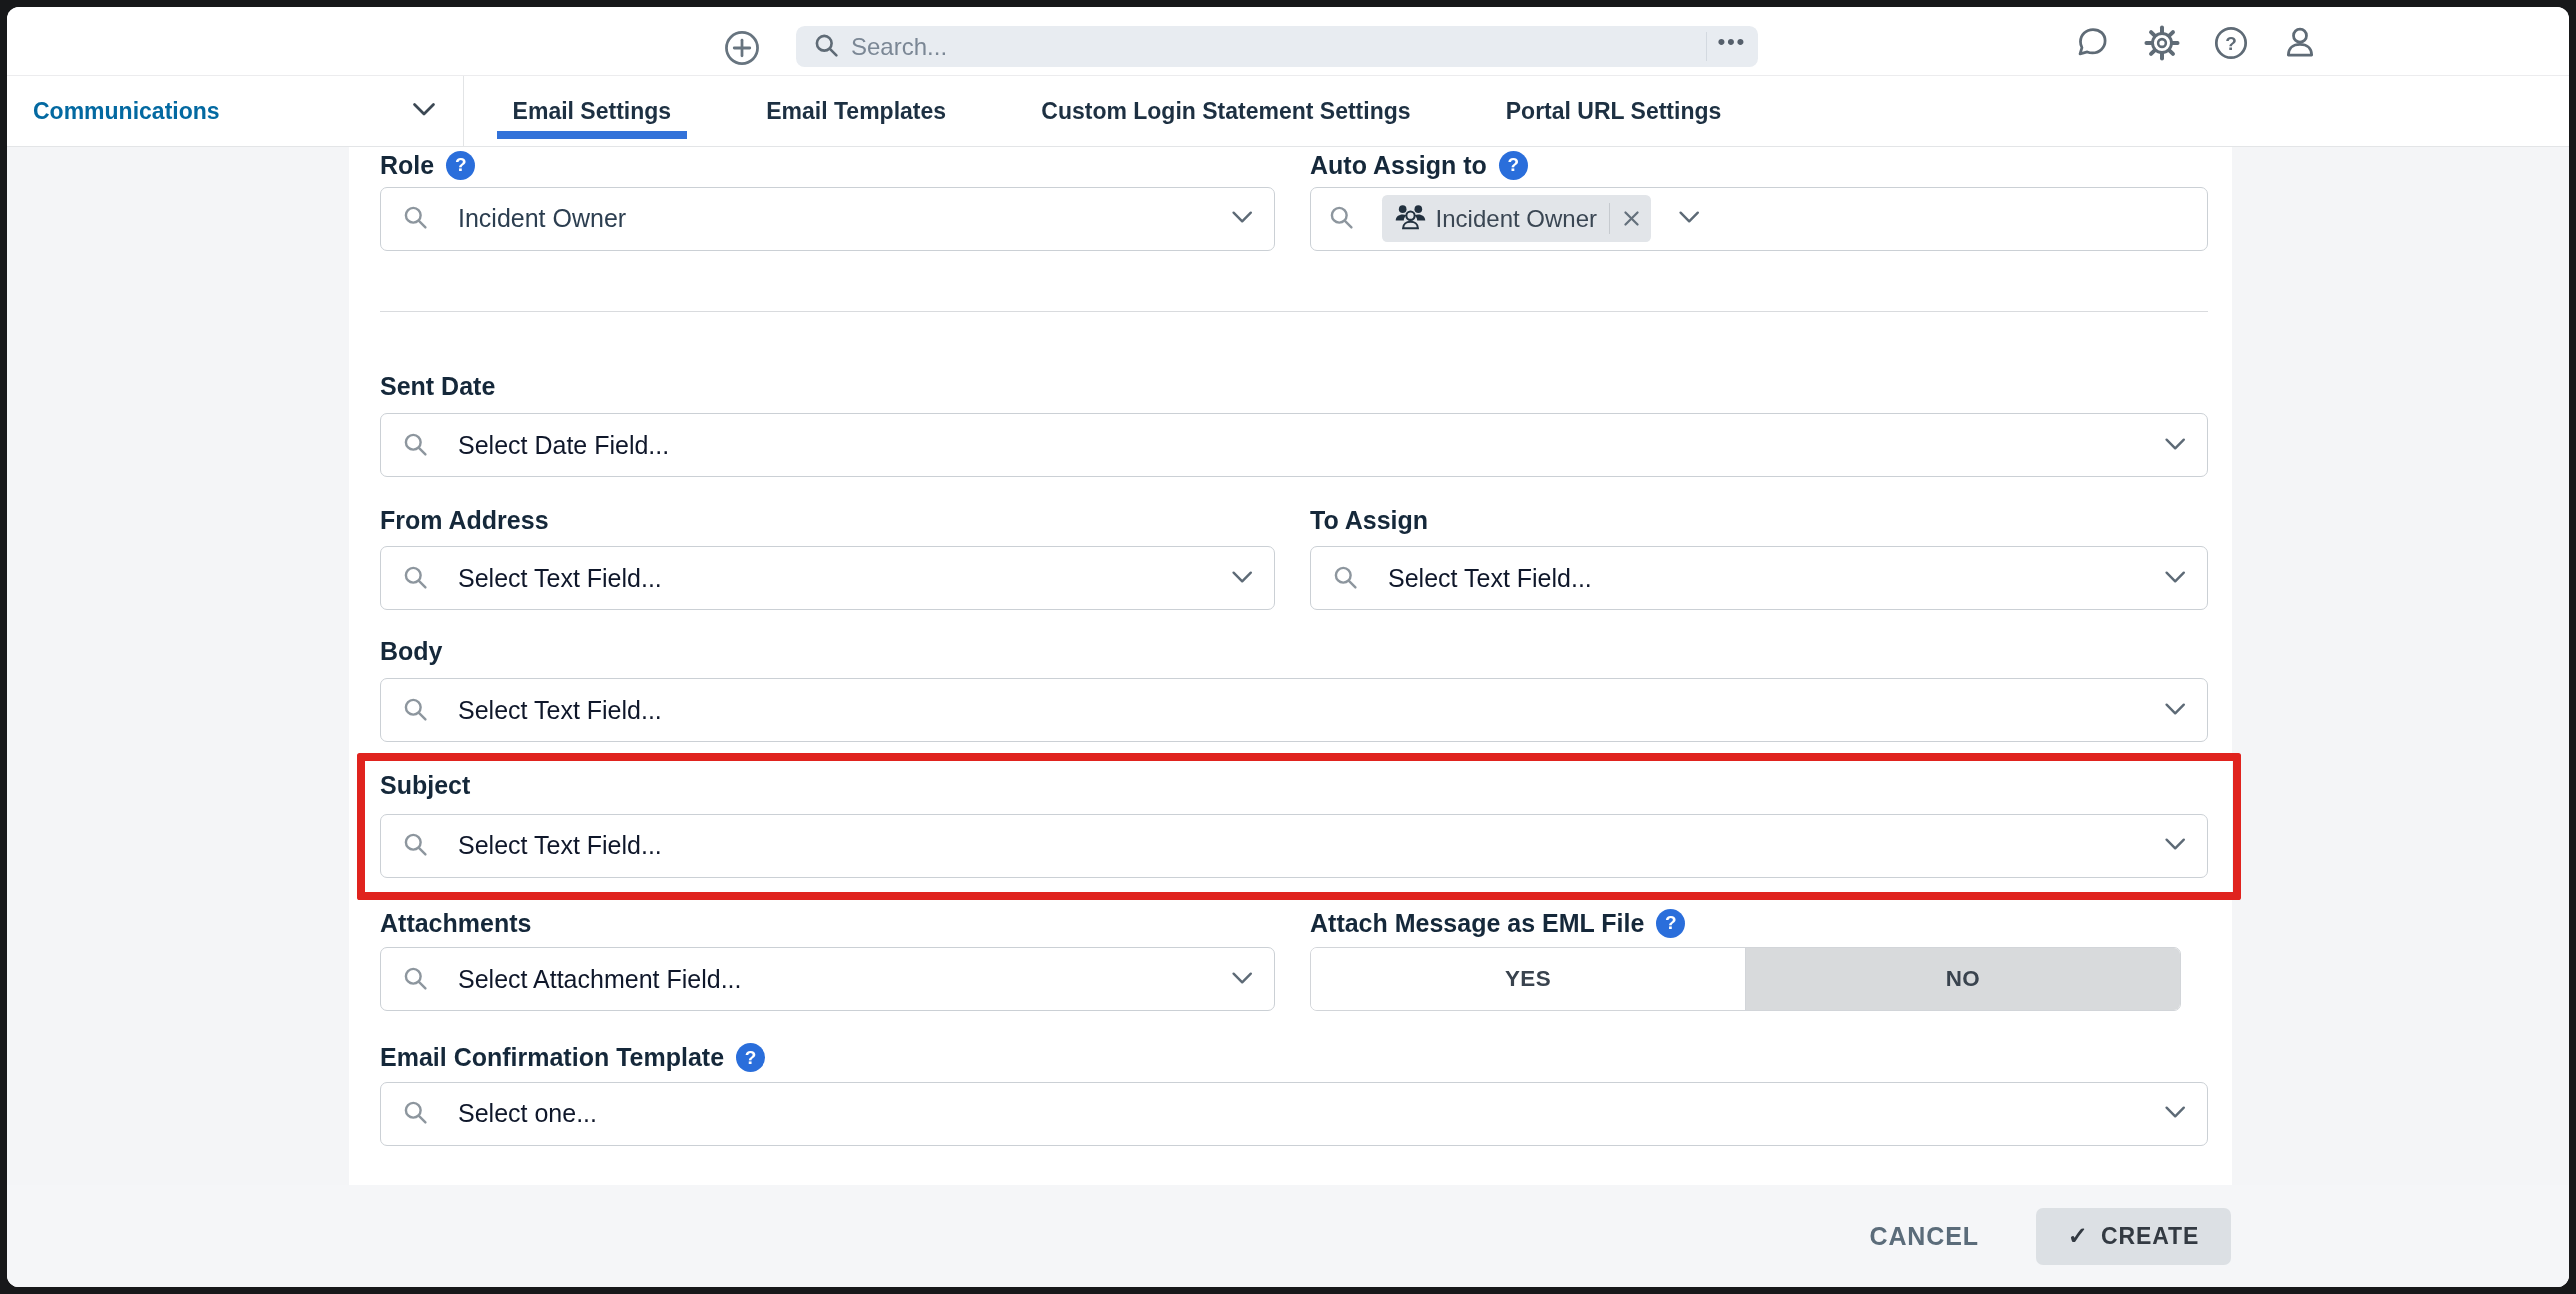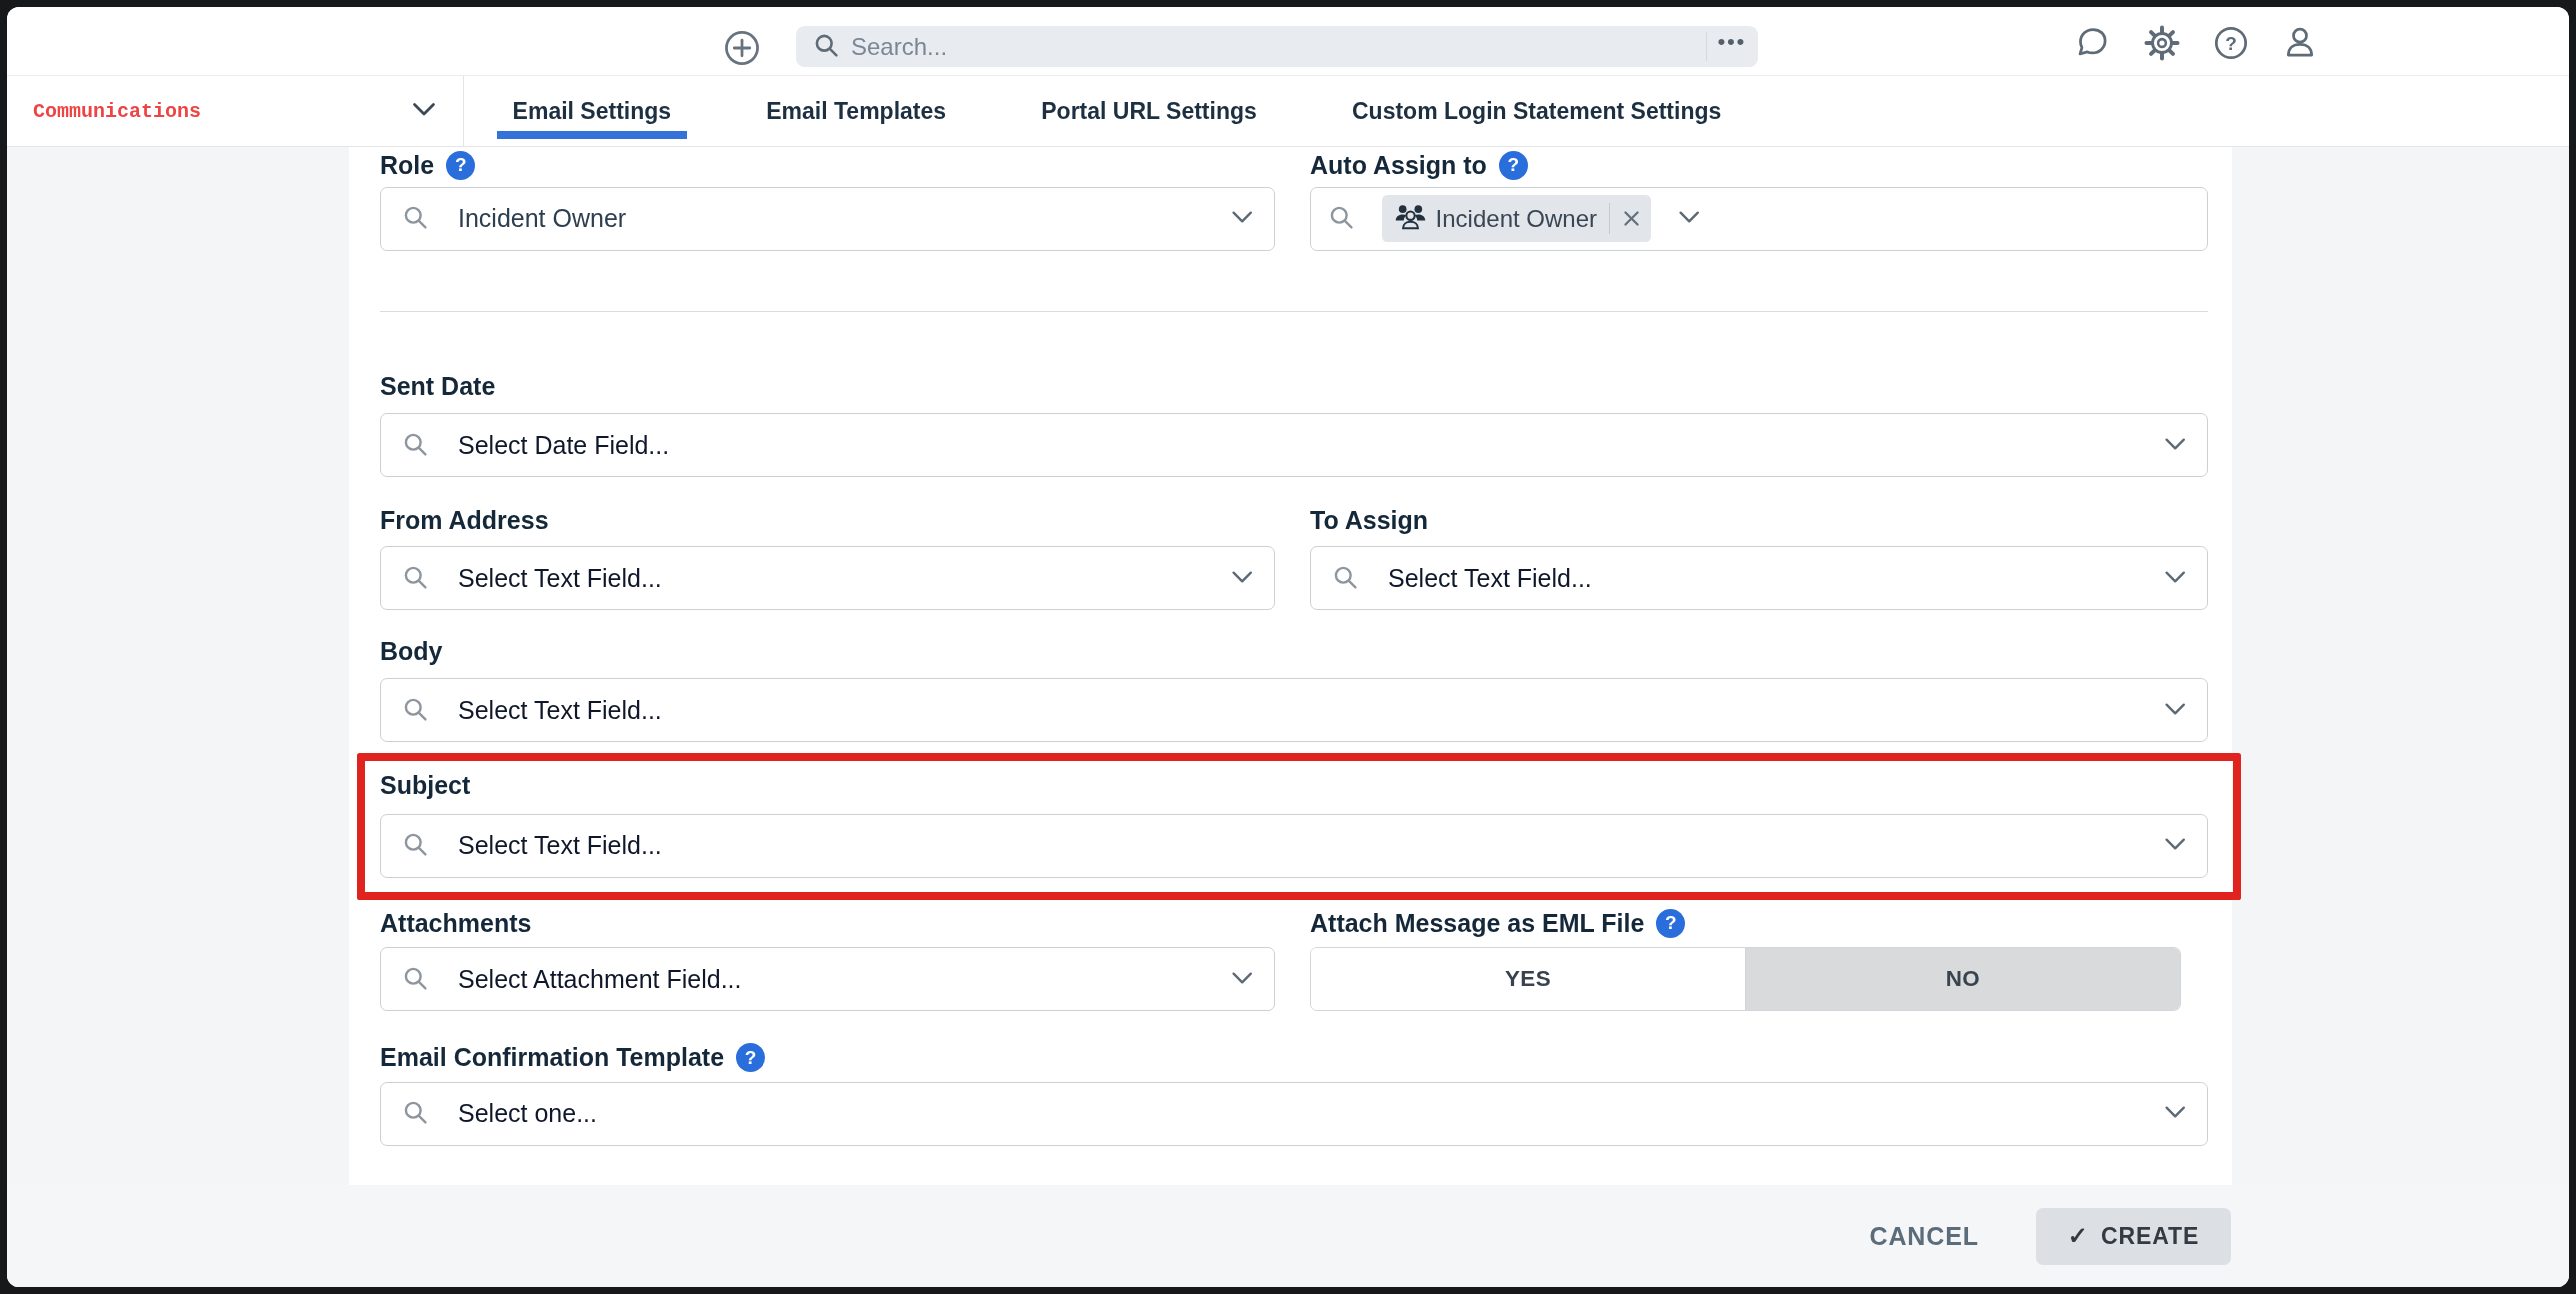--- a/index.html
+++ b/index.html
@@ -14,21 +14,21 @@
                border-radius:8.6px; display:flex; align-items:center; padding:0 12px 0 17px; }
   .searchbar .ph { color:#7b8795; font-size:24px; margin-left:12px; flex:1; }
   .searchbar .vdiv { width:0.9px; height:29px; background:#d3d9e0; margin-right:10.4px; }
   .searchbar .more { color:#555f6b; font-size:22.4px; letter-spacing:1.7px; cursor:pointer; line-height:1; padding-bottom:8.6px; }
   .top-icons { position:absolute; right:250px; top:17px; display:flex; gap:31px; align-items:center; }
   .top-icons .tico { width:38px; height:38px; cursor:pointer; }
 
   
   .navbar { height:71px; background:#ffffff; border-bottom:0.9px solid #e3e5e7; display:flex; align-items:stretch; flex:none; }
   .ctx { width:457px; flex:none; display:flex; align-items:center; padding:0 26px; border-right:0.9px solid #e2e4e6; justify-content:space-between; cursor:pointer; }
-  .ctx .ttl { font-size:20px; font-weight:700; color:#ef4444;font-family:Liberation Mono, monospace; }
+  .ctx .ttl { font-size:23px; font-weight:700; color:#0369a1; }
   .tabs { display:flex; align-items:stretch; padding-left:40px; }
   .tab { position:relative; display:flex; align-items:center; padding:0 8.6px; margin-right:78px;
          font-size:23px; font-weight:700; color:#1d3042; cursor:pointer; white-space:nowrap; }
   .tab.active::after { content:""; position:absolute; left:-7px; right:-7px; bottom:7px; height:7.8px; background:#3272d9; }
 
   
   .main { flex:1; position:relative; background:#f4f5f7; }
   .panel { position:absolute; left:342px; top:0; width:1883px; height:calc(100% - 102px);
            background:#ffffff; padding:0 24px 0 31px; }
 
@@ -154,22 +154,22 @@
       <span class="ttl">Communications</span>
       <span>
         <svg width="26" height="15.5" viewBox="0 0 30 18">
             <polyline points="4,3 15,14 26,3" fill="none" stroke="#3c4854" stroke-width="3.2" stroke-linecap="round" stroke-linejoin="round"></polyline>
           </svg>
       </span>
     </div>
     <div class="tabs">
       <div class="tab active">Email Settings</div>
       <div class="tab">Email Templates</div>
+      <div class="tab">Custom Login Statement Settings</div>
       <div class="tab">Portal URL Settings</div>
-      <div class="tab">Custom Login Statement Settings</div>
     </div>
   </div>
 
   <div class="main">
     <div class="panel">
 
       <div class="row2 m-row1">
         <div class="col-l">
           <div class="lbl">
             <span>Role</span>

